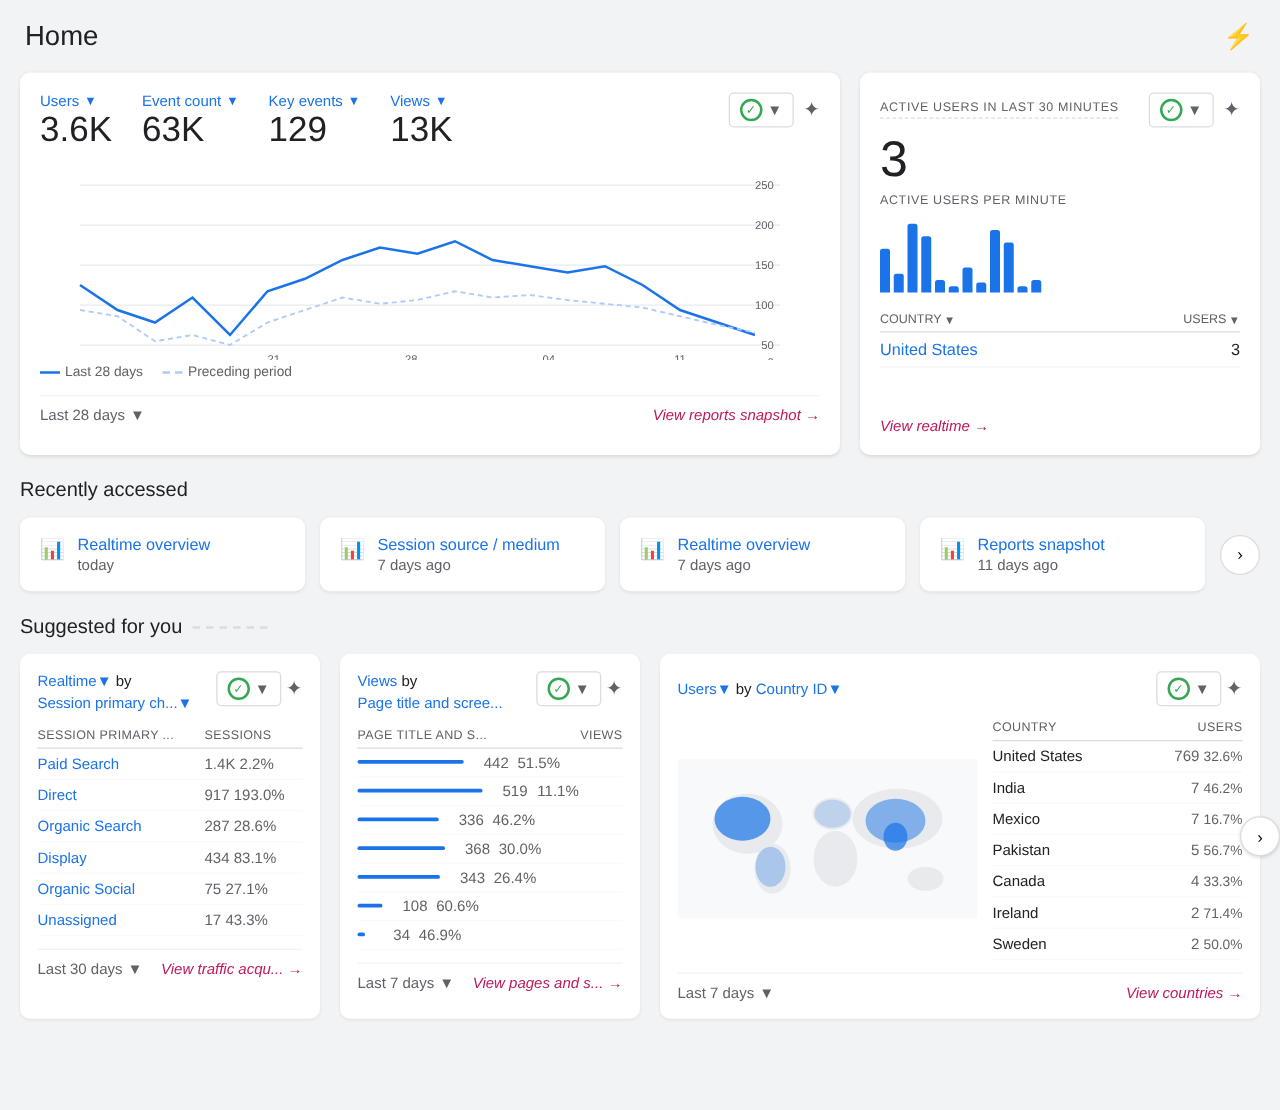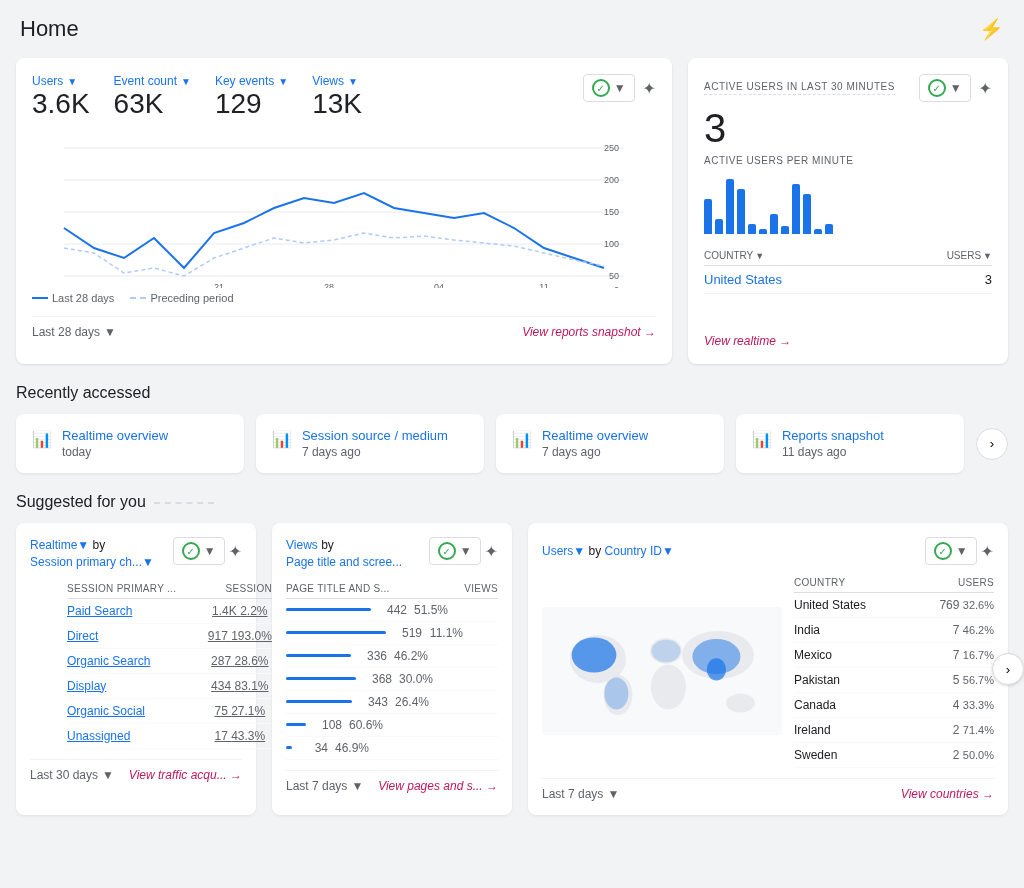--- a/index.html
+++ b/index.html
@@ -62,25 +62,25 @@
     .nav-btn { background: #fff; border: 1px solid #dadce0; border-radius: 50%; width: 32px; height: 32px; display: flex; align-items: center; justify-content: center; cursor: pointer; flex-shrink: 0; }
     
     
     .suggested-row { display: grid; grid-template-columns: 1fr 1fr 1fr; gap: 16px; position: relative; }
     
     
     .mini-card { background: #fff; border-radius: 8px; padding: 14px; box-shadow: 0 1px 3px rgba(0,0,0,0.08); }
     .mini-card-header { display: flex; align-items: flex-start; justify-content: space-between; margin-bottom: 8px; }
     .mini-card-title { font-size: 12px; font-weight: 500; color: #202124; line-height: 1.4; }
     .mini-card-title .blue { color: #1a73e8; cursor: pointer; }
-    .mini-table { width: 100%; border-collapse: collapse; margin-left: 37px; }
+    .mini-table { width: 100%; border-collapse: collapse; }
     .mini-table th { font-size: 10px; font-weight: 500; color: #5f6368; text-transform: uppercase; letter-spacing: 0.3px; padding: 4px 0; border-bottom: 1px solid #dadce0; text-align: left; }
-    .mini-table th.right { text-align: right; }
-    .mini-table td { padding: 5px 0; font-size: 12px; color: #202124; border-bottom: 1px solid #f8f9fa; text-decoration: underline; }
-    .mini-table td.right { text-align: center; color: #5f6368; }
+    .mini-table th.right { }
+    .mini-table td { padding: 5px 0; font-size: 12px; color: #202124; border-bottom: 1px solid #f8f9fa; }
+    .mini-table td.right { text-align: left; color: #5f6368; }
     .mini-table td.blue { color: #1a73e8; }
     .mini-card-footer { display: flex; align-items: center; justify-content: space-between; margin-top: 10px; padding-top: 8px; border-top: 1px solid #f1f3f4; }
     
     
     .bar-row { display: flex; align-items: center; gap: 6px; padding: 4px 0; border-bottom: 1px solid #f8f9fa; }
     .bar-fill { height: 3px; background: #1a73e8; border-radius: 2px; }
     .bar-val { font-size: 12px; color: #5f6368; min-width: 30px; text-align: right; }
     .bar-pct { font-size: 12px; color: #5f6368; min-width: 35px; text-align: right; }
     
     

